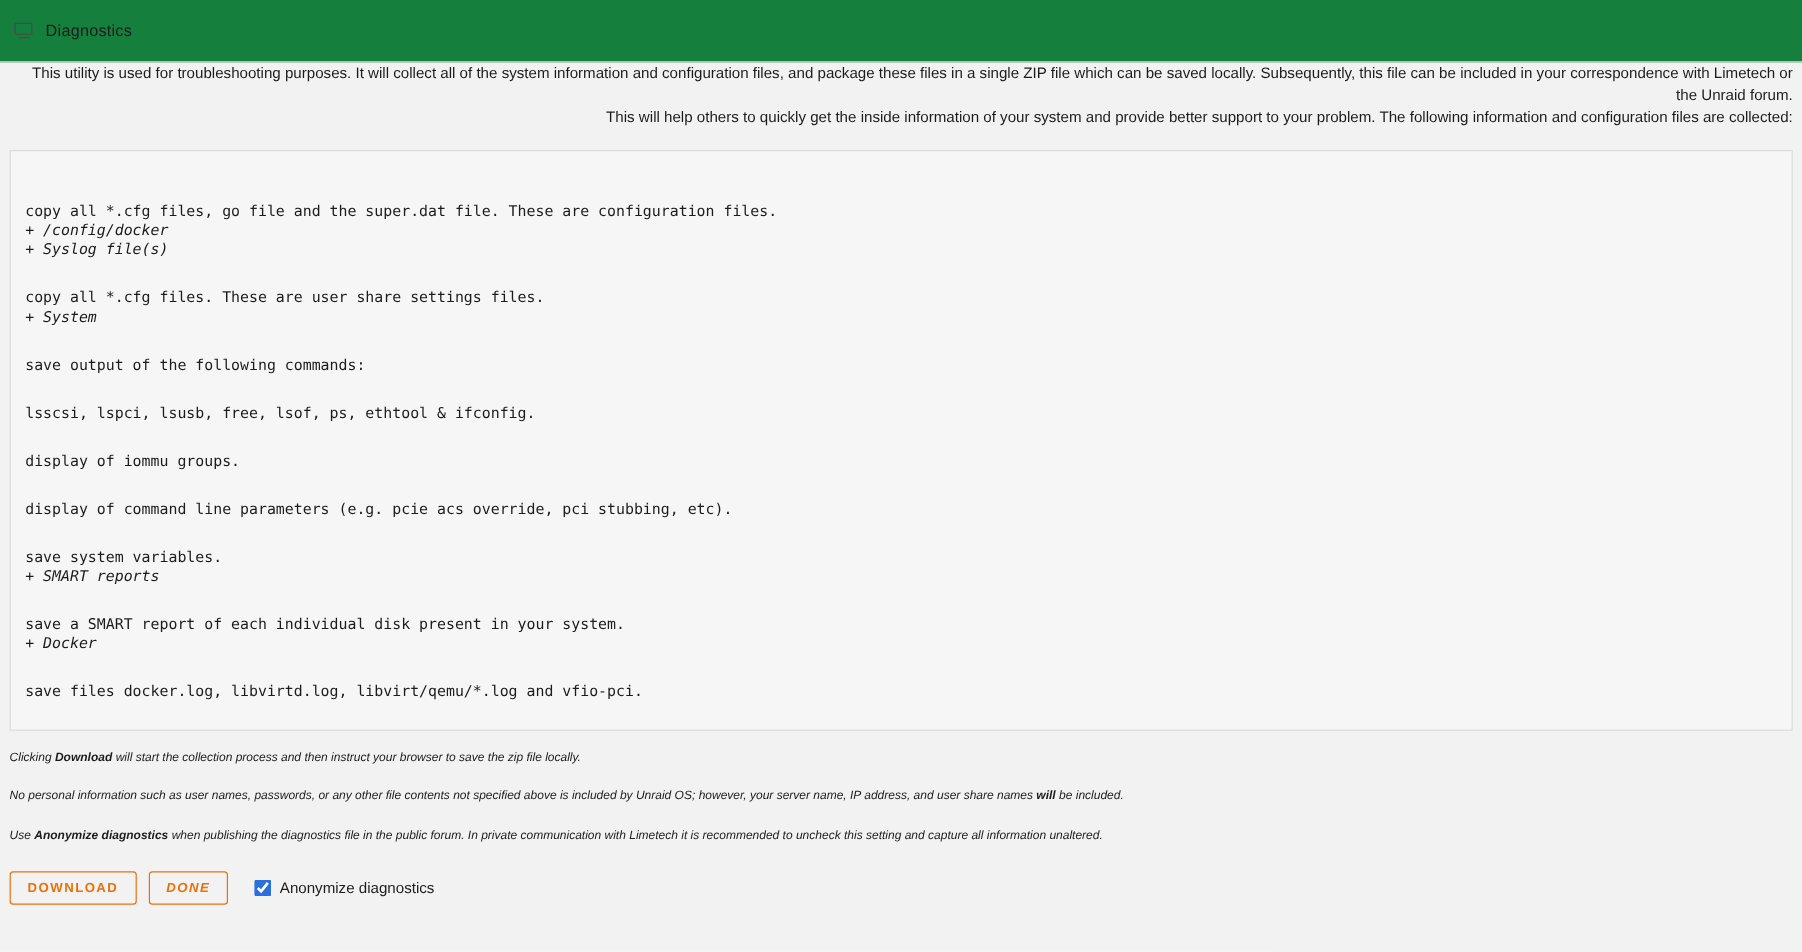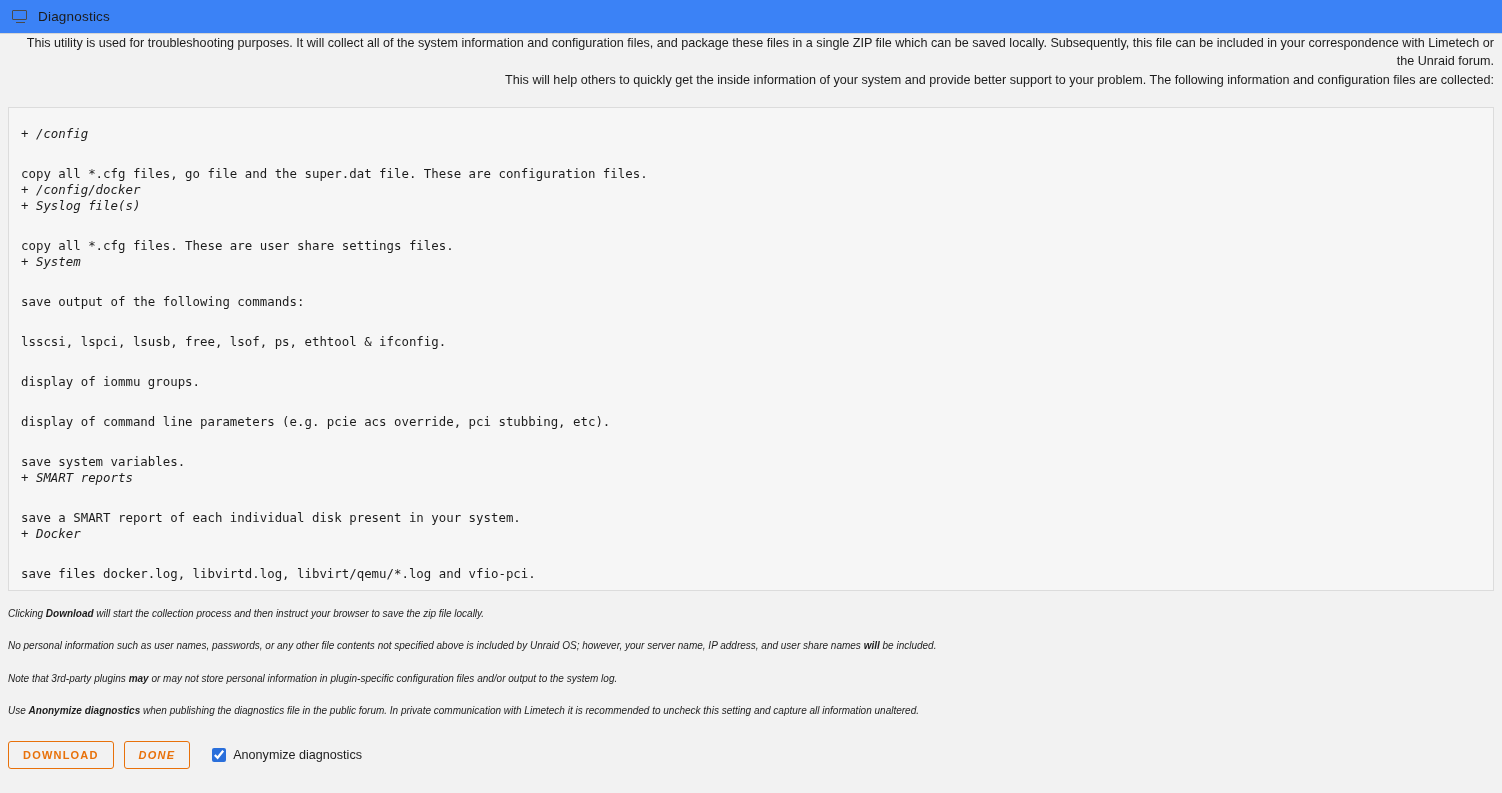--- a/index.html
+++ b/index.html
@@ -9,22 +9,22 @@
   body {
     width: 1502px;
     height: 793px;
     background: #f2f2f2;
     font-family: "Liberation Sans", sans-serif;
     font-size: 13px;
     color: #1c1c1c;
     overflow: hidden;
   }
   .titlebar {
-    height: 34px;
-    background: #3b82f6;
+    height: 52px;
+    background: #15803d;
     border-bottom: 1px solid #d5d5d5;
     display: flex;
     align-items: center;
     padding-left: 12px;
     box-sizing: border-box;
   }
   .titlebar .monitor-icon {
     width: 17px;
     height: 14px;
     position: relative;
@@ -150,41 +150,39 @@
   </span>
   <span class="title">Diagnostics</span>
 </div>
 
 <div class="content">
 
   <p class="para para-intro">This utility is used for troubleshooting purposes. It will collect all of the system information and configuration files, and package these files in a single ZIP file which can be saved locally. Subsequently, this file can be included in your correspondence with Limetech or the Unraid forum.</p>
   <p class="para para-second">This will help others to quickly get the inside information of your system and provide better support to your problem. The following information and configuration files are collected:</p>
 
   <div class="codebox">
-    <div class="line header">+ /config</div>
     <div class="line spaced">copy all *.cfg files, go file and the super.dat file. These are configuration files.</div>
     <div class="line header">+ /config/docker</div>
     <div class="line header">+ Syslog file(s)</div>
     <div class="line spaced">copy all *.cfg files. These are user share settings files.</div>
     <div class="line header">+ System</div>
     <div class="line spaced">save output of the following commands:</div>
     <div class="line spaced">lsscsi, lspci, lsusb, free, lsof, ps, ethtool &amp; ifconfig.</div>
     <div class="line spaced">display of iommu groups.</div>
     <div class="line spaced">display of command line parameters (e.g. pcie acs override, pci stubbing, etc).</div>
     <div class="line spaced">save system variables.</div>
     <div class="line header">+ SMART reports</div>
     <div class="line spaced">save a SMART report of each individual disk present in your system.</div>
     <div class="line header">+ Docker</div>
     <div class="line spaced">save files docker.log, libvirtd.log, libvirt/qemu/*.log and vfio-pci.</div>
   </div>
 
   <div class="footnotes">
     <p class="fn-1"><span>Clicking </span><b>Download</b><span> will start the collection process and then instruct your browser to save the zip file locally.</span></p>
     <p class="fn-2"><span>No personal information such as user names, passwords, or any other file contents not specified above is included by Unraid OS; however, your server name, IP address, and user share names </span><b>will</b><span> be included.</span></p>
-    <p class="fn-3"><span>Note that 3rd-party plugins </span><b>may</b><span> or may not store personal information in plugin-specific configuration files and/or output to the system log.</span></p>
     <p class="fn-4"><span>Use </span><b>Anonymize diagnostics</b><span> when publishing the diagnostics file in the public forum. In private communication with Limetech it is recommended to uncheck this setting and capture all information unaltered.</span></p>
   </div>
 
   <div class="buttons">
     <button class="unraid-btn">DOWNLOAD</button>
     <button class="unraid-btn">DONE</button>
     <span class="checkwrap">
       <input type="checkbox" id="anon" checked="" style="">
       <label for="anon">Anonymize diagnostics</label>
     </span>

